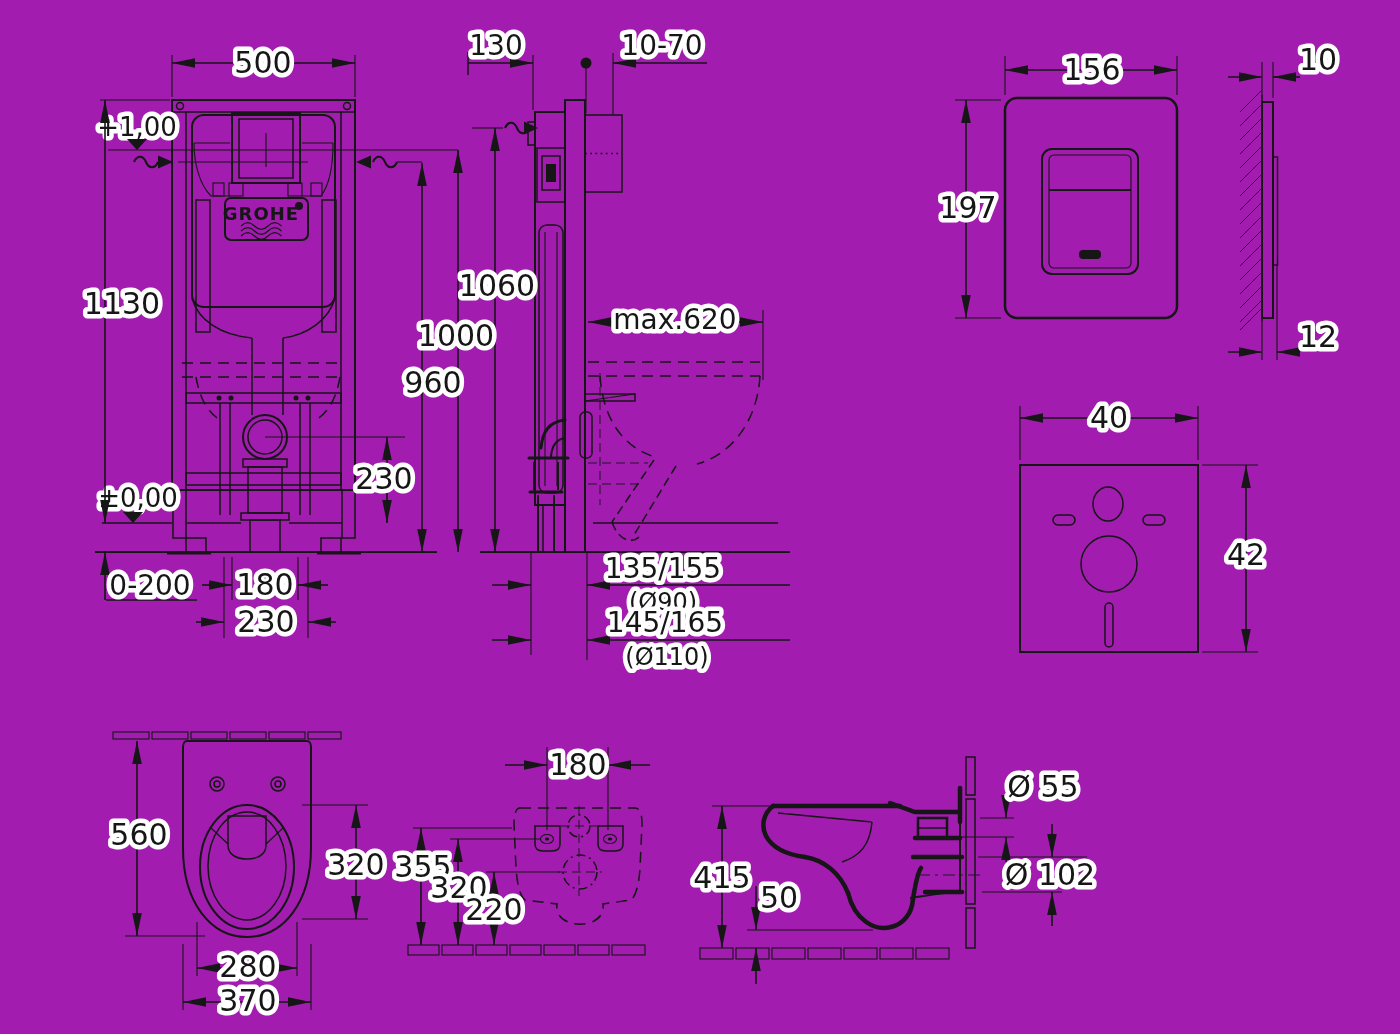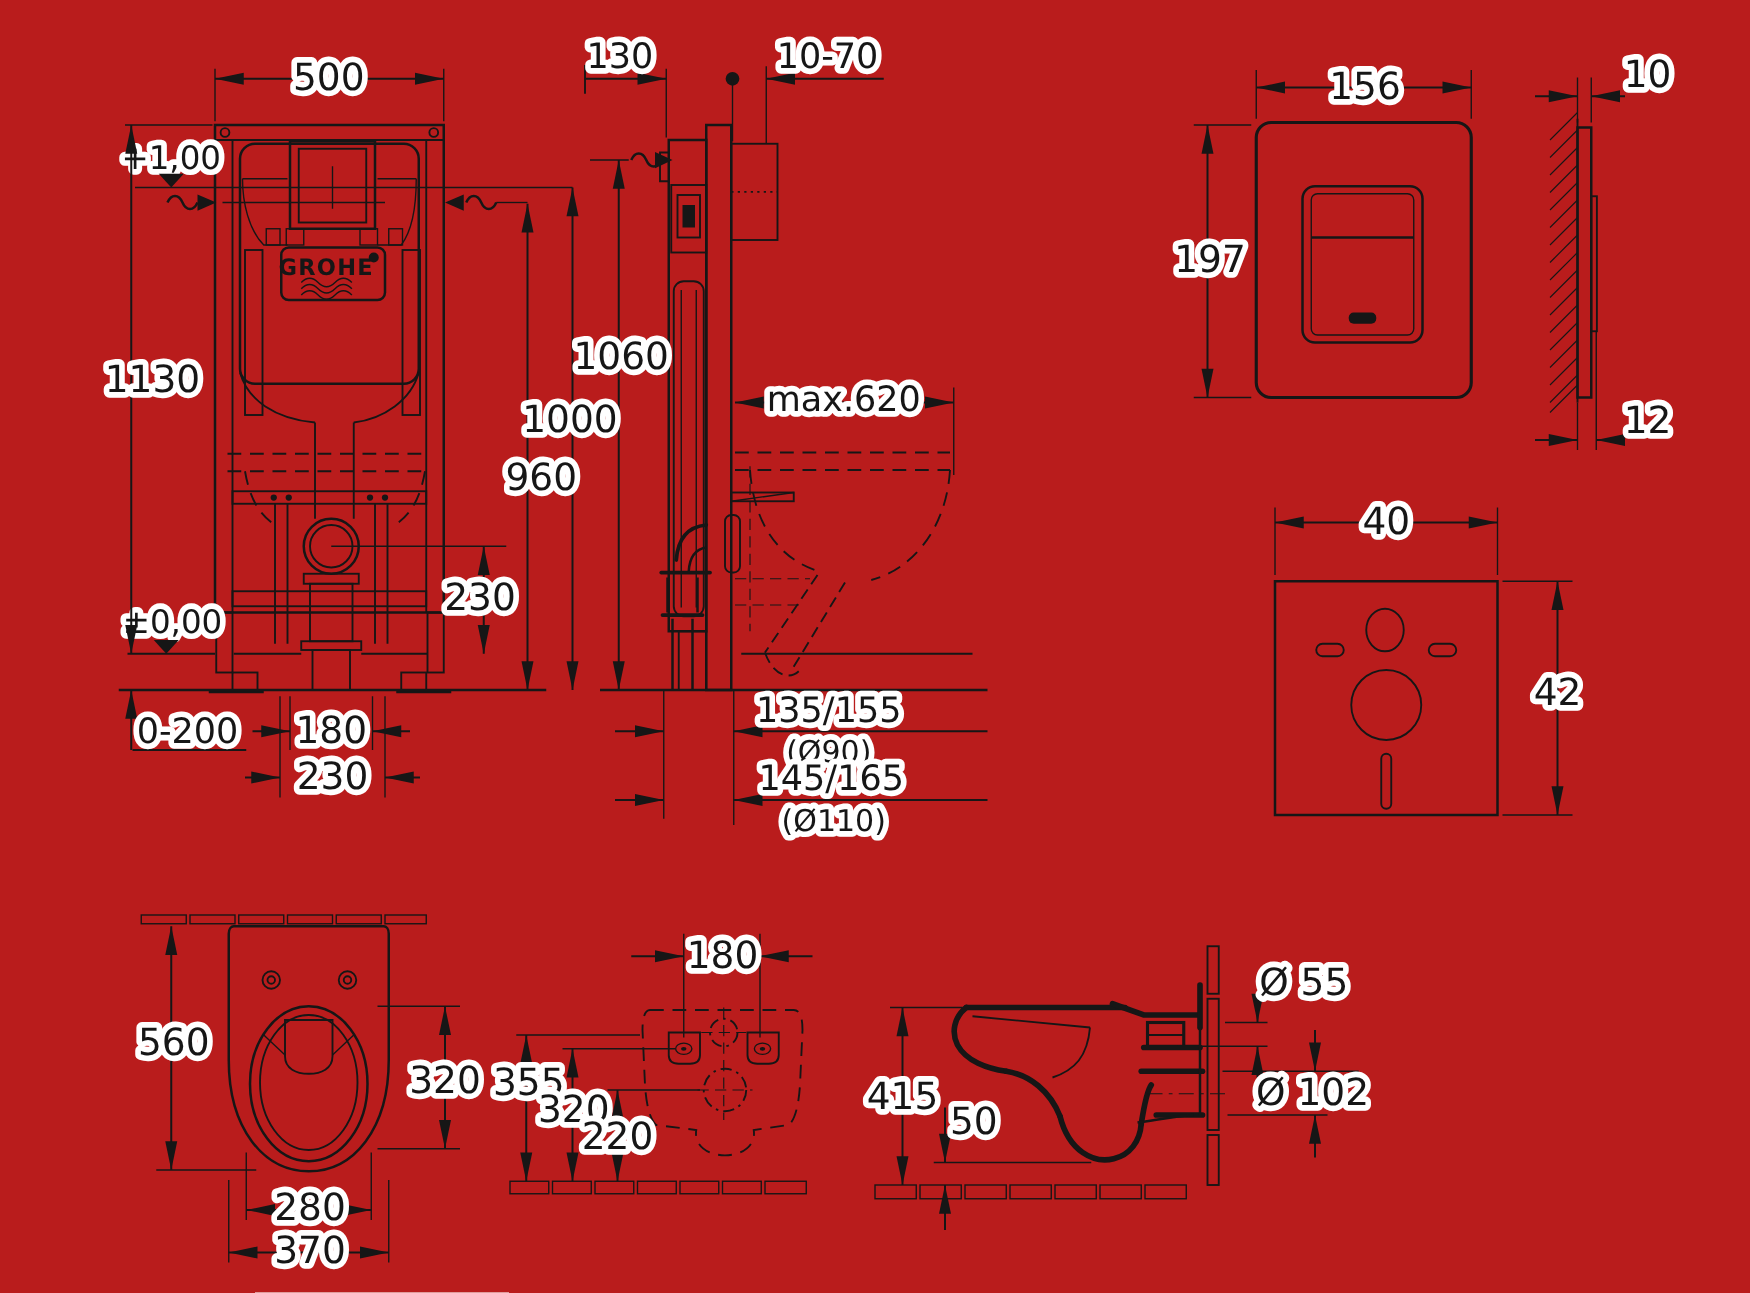--- a/index.html
+++ b/index.html
@@ -1,16 +1,16 @@
 <!DOCTYPE html>
 <html><head>
 <meta charset="utf-8">
 <style>
   html,body{margin:0;padding:0;background:#fff;}
-  .sheet{width:1400px;height:1034px;background:#b91c1c;position:relative;overflow:hidden;}
+  .sheet{width:1400px;height:1034px;background:#a21caf;position:relative;overflow:hidden;}
   svg{display:block;}
   svg text{
     font-family:"DejaVu Sans","Liberation Sans",sans-serif;
     fill:#161616;
     paint-order:stroke;
     stroke:#ffffff;
     stroke-width:9px;
     stroke-linejoin:round;
     text-anchor:middle;
     dominant-baseline:middle;

